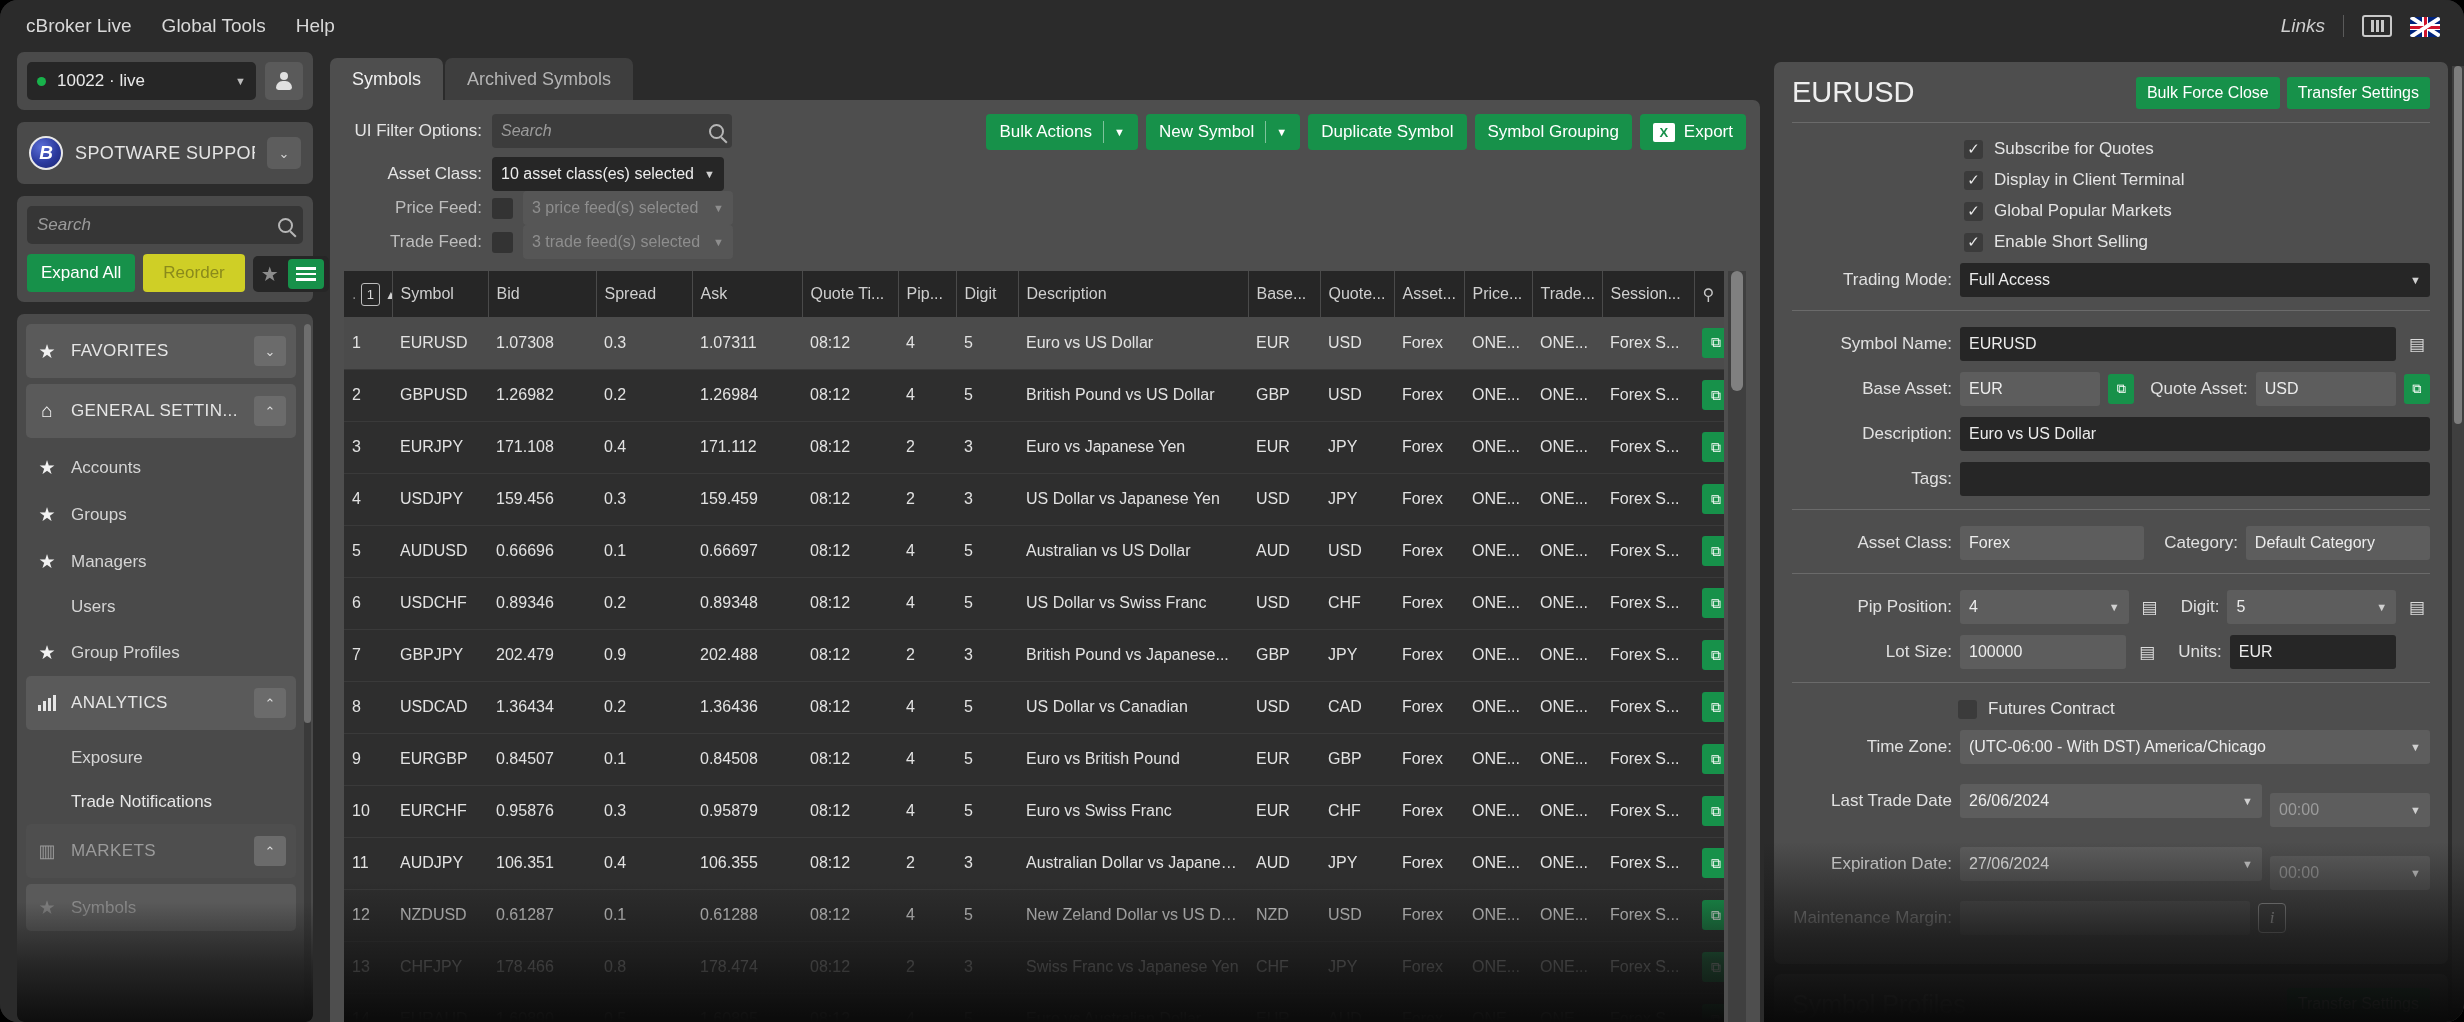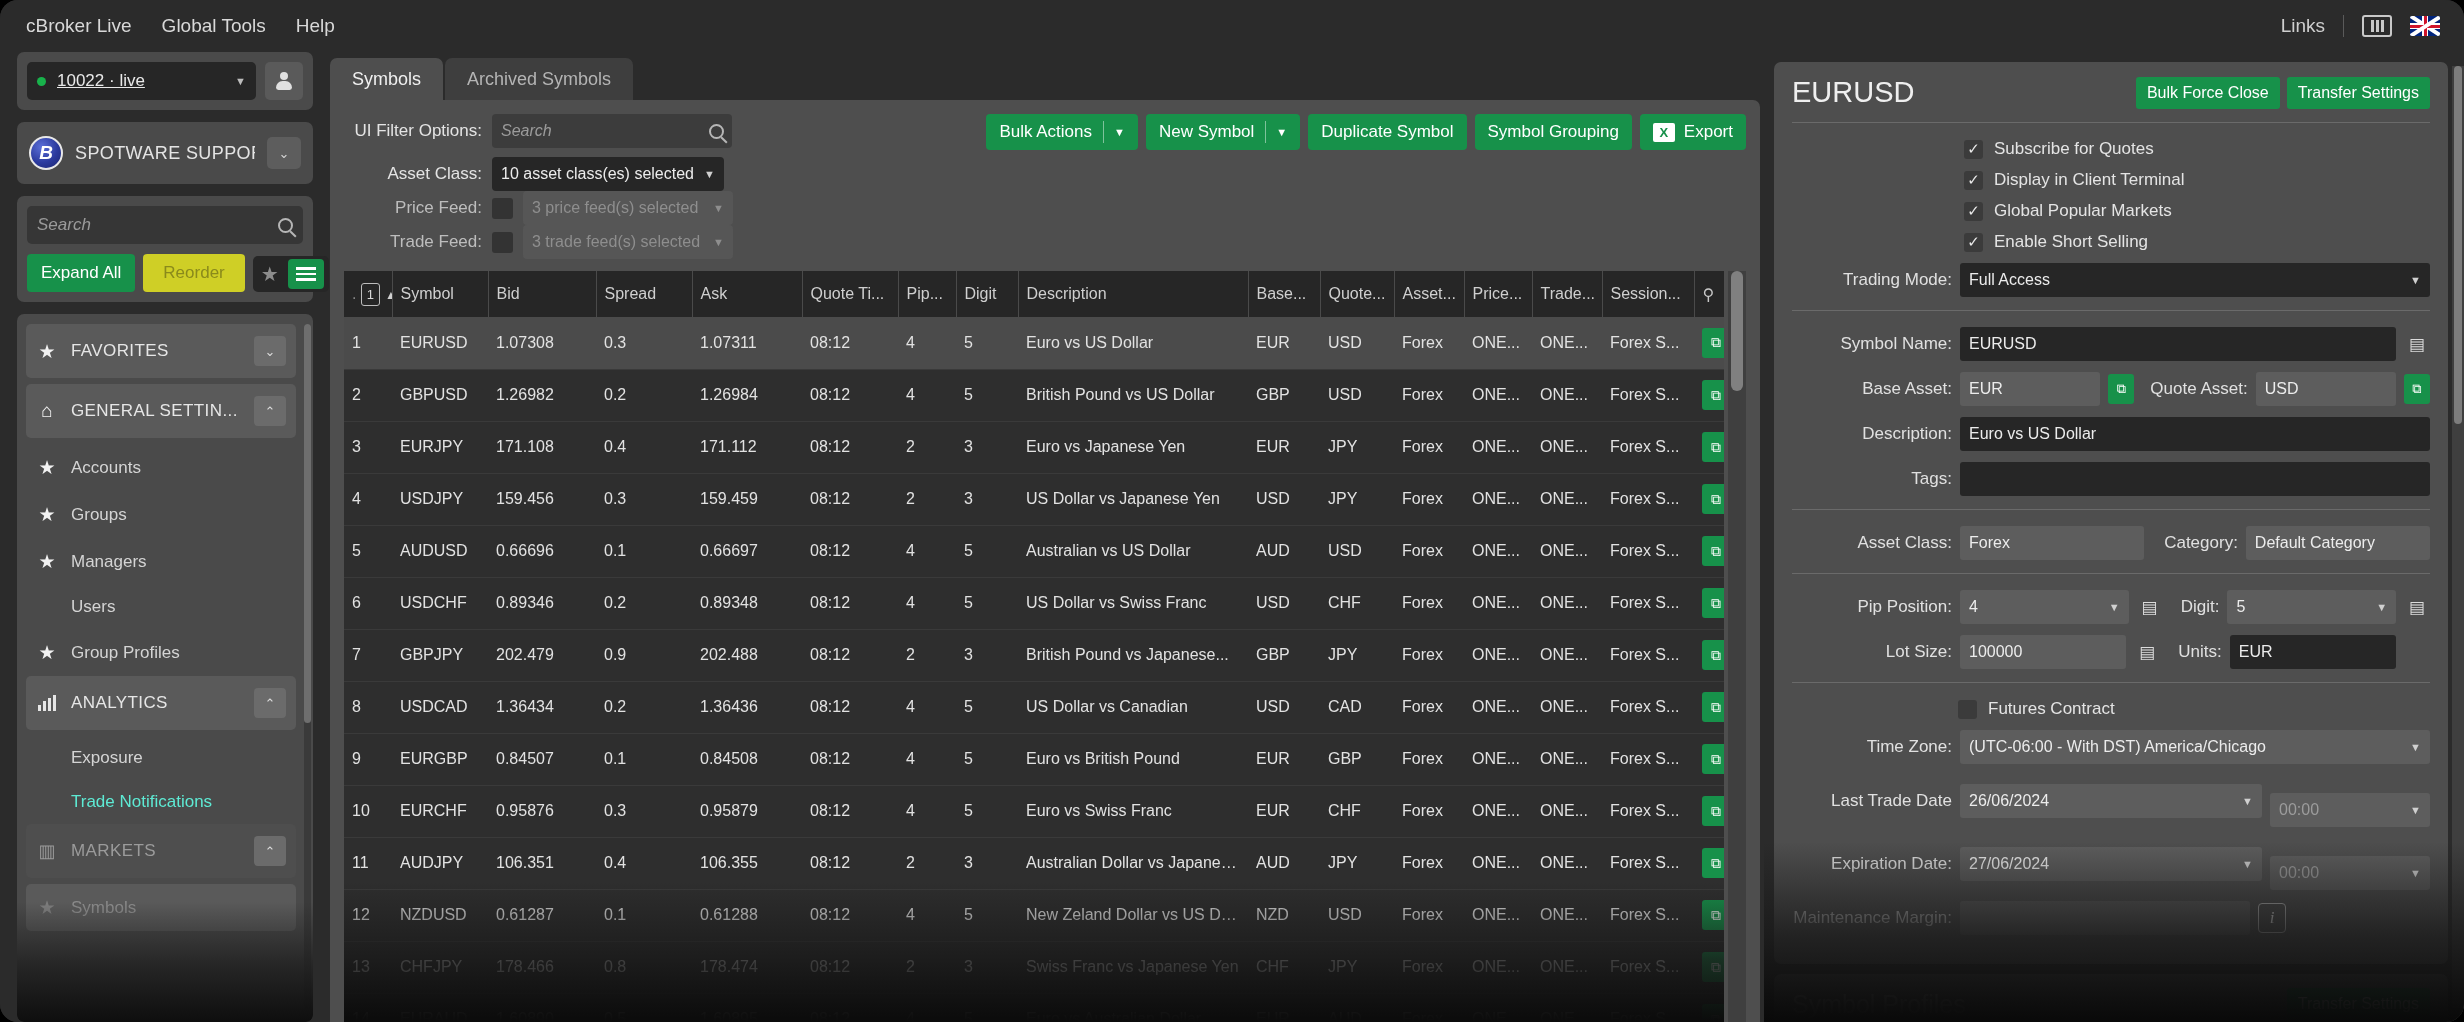--- a/index.html
+++ b/index.html
@@ -27,21 +27,21 @@
     display: flex; align-items: center;
     padding: 0 24px 0 26px;
     position: relative; z-index: 40;
   }
   .menu-item {
     color: #d8d8d8; font-size: 19px;
     margin-right: 30px; cursor: pointer;
     white-space: nowrap;
   }
   #topbar-right {
-    margin-left: auto; display: flex; align-items: center; gap: 18px;
+    margin-left: auto; display: flex; align-items: flex-end; gap: 18px; font-style: italic;
   }
   #links-label { color: #cfcfcf; font-size: 19px; }
   .vsep { width: 1px; height: 22px; background: #5a5a5a; }
   .panel-icon {
     width: 30px; height: 22px;
     border: 2px solid #c9c9c9; border-radius: 3px;
     display: flex; align-items: center; justify-content: center;
     cursor: pointer;
   }
   .panel-icon i {
@@ -80,21 +80,21 @@
     flex: 0 0 auto;
   }
   
   #acct-row { display: flex; gap: 9px; align-items: center; }
   #acct-select {
     flex: 1; height: 38px; background: #262626; border-radius: 5px;
     display: flex; align-items: center; padding: 0 10px;
     cursor: pointer; position: relative; min-width: 0;
   }
   .dot-live { width: 9px; height: 9px; border-radius: 50%; background: #18b24b; flex:0 0 9px; }
-  #acct-label { color: #e9e9e9; font-size: 17px; margin-left: 11px; white-space: nowrap; text-decoration: underline; }
+  #acct-label { color: #e9e9e9; font-size: 17px; margin-left: 11px; white-space: nowrap; }
   .caret-dn { margin-left: auto; color: #bdbdbd; font-size: 11px; }
   #acct-user-btn {
     width: 38px; height: 38px; background: #5a5a5a; border-radius: 5px;
     display:flex; align-items:center; justify-content:center; cursor: pointer;
   }
   .user-glyph { position: relative; width: 18px; height: 18px; }
   .user-glyph::before { content:""; position:absolute; left:5px; top:0; width:8px; height:8px; border-radius:50%; background:#e0e0e0; }
   .user-glyph::after  { content:""; position:absolute; left:1px; top:9px; width:16px; height:9px; border-radius:8px 8px 3px 3px; background:#e0e0e0; }
 
   
@@ -504,21 +504,21 @@
               </span>
               <span class="g-label">ANALYTICS</span>
               <span class="chev">⌃</span>
             </div>
             <div class="nav-item">
               <span class="ico-slot"></span>
               <span class="i-label">Exposure</span>
             </div>
             <div class="nav-item">
               <span class="ico-slot"></span>
-              <span class="i-label" style="color: #5eead4;">Trade Notifications</span>
+              <span class="i-label" style="color: #e5e5e5;">Trade Notifications</span>
             </div>
             <div class="nav-group dim">
               <span class="ico-slot">
                 <span class="shop-ico">▥</span>
               </span>
               <span class="g-label">MARKETS</span>
               <span class="chev">⌃</span>
             </div>
             <div class="nav-item sel">
               <span class="ico-slot">

